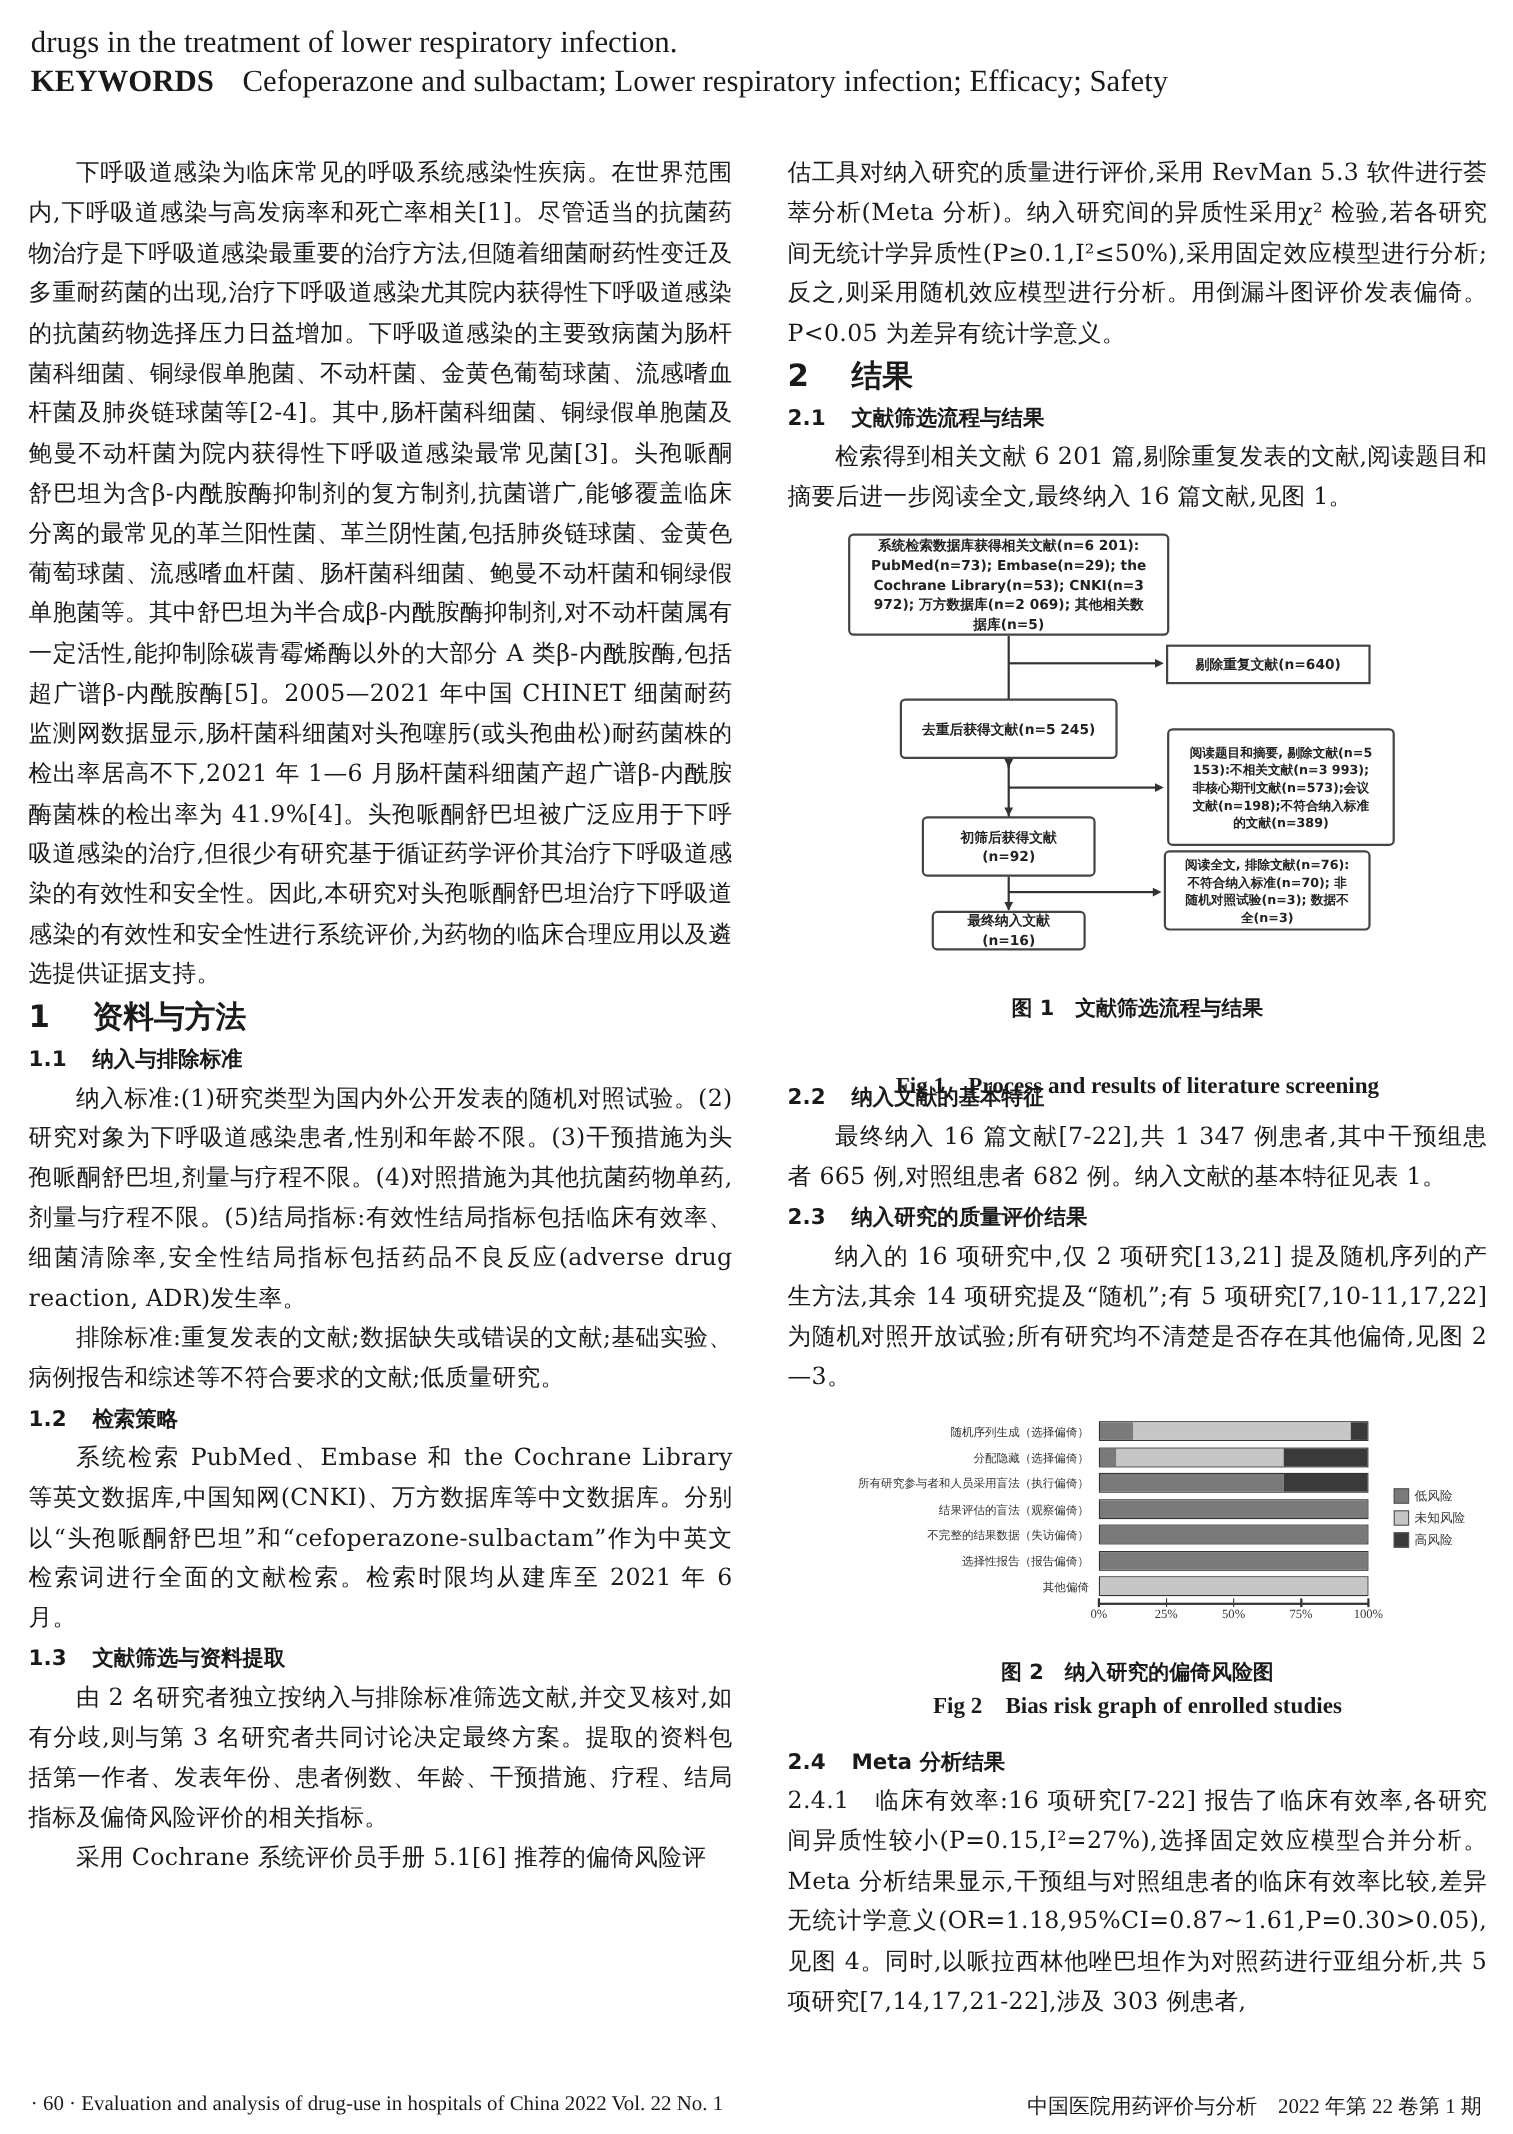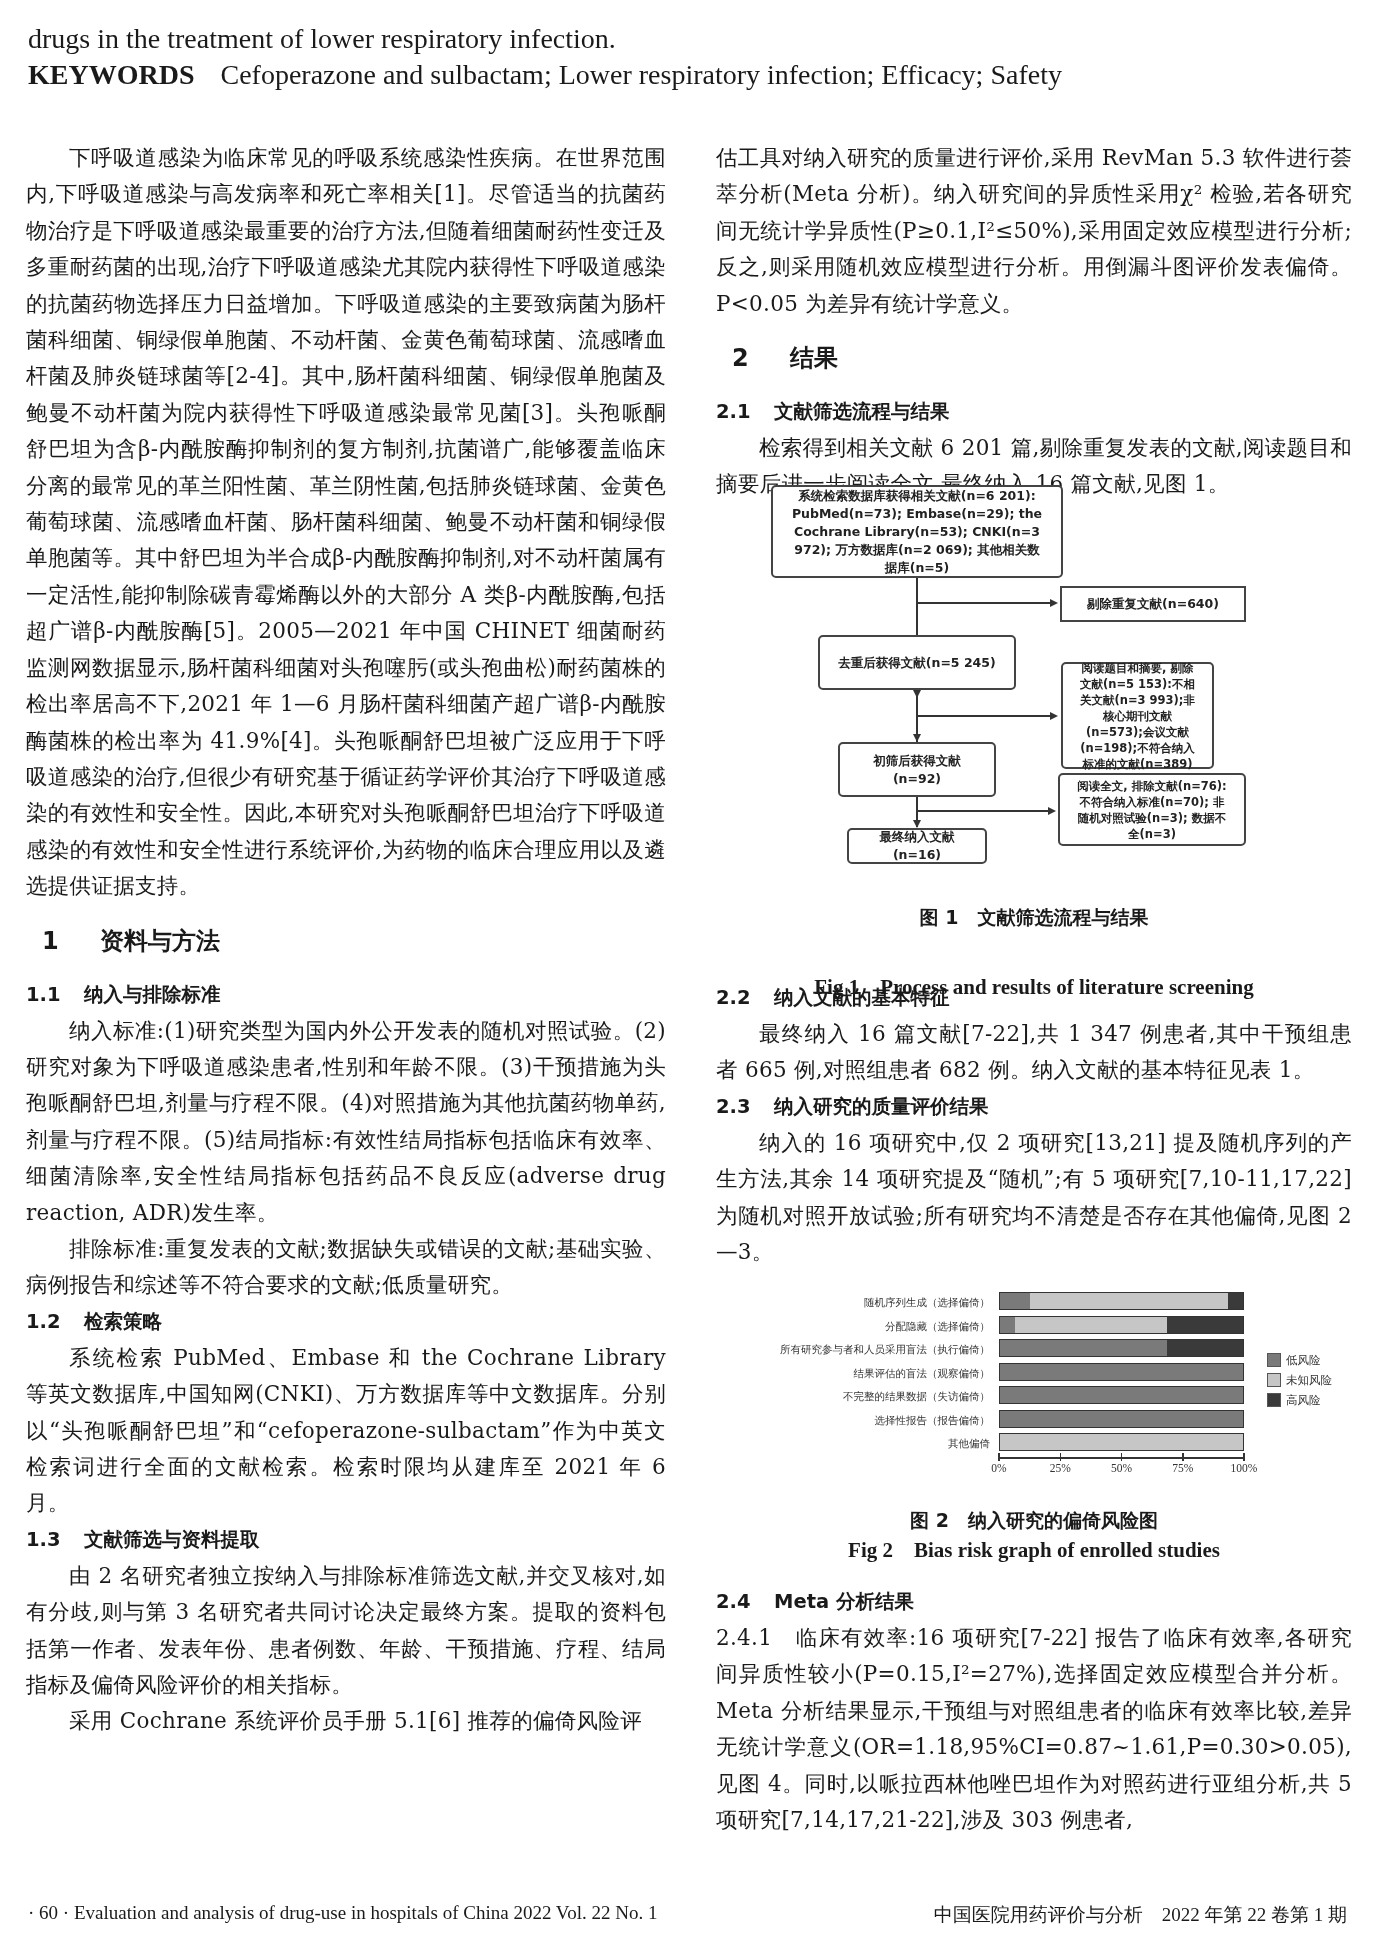--- a/index.html
+++ b/index.html
@@ -6,21 +6,21 @@
   body { width:1375px; height:1940px; position:relative; overflow:hidden;
          font-family:"DejaVu Serif","Liberation Serif",serif; color:#1a1a1a; }
   .abs { position:absolute; }
   .en-top { left:28px; font-family:"Liberation Serif",serif; font-size:28px; line-height:34px; white-space:nowrap; }
   .kw-label { font-weight:bold; margin-right:26px; }
   .col { position:absolute; width:640px; }
   .colL { left:26px; }
   .colR { left:716px; width:636px; }
   .p { font-size:21.5px; line-height:36.4px; margin:0; text-align:justify; text-align-last:left; letter-spacing:0.3px; }
   .ind { text-indent:2em; }
-  .h1 { font-family:"DejaVu Sans","Liberation Sans",sans-serif; font-weight:bold; font-size:24px; line-height:40px; margin:16px; }
+  .h1 { font-family:"DejaVu Sans","Liberation Sans",sans-serif; font-weight:bold; font-size:28px; line-height:40px; margin:0; }
   .h2 { font-family:"DejaVu Sans","Liberation Sans",sans-serif; font-weight:bold; font-size:19.5px; line-height:36px; margin:0; }
   .num { display:inline-block; min-width:58px; }
   .fig-cap-cn { text-align:center; font-family:"DejaVu Sans","Liberation Sans",sans-serif; font-weight:bold; font-size:19px; line-height:30px; }
   .fig-cap-en { text-align:center; font-family:"Liberation Serif",serif; font-weight:bold; font-size:21px; line-height:30px; }
   
   .fc { position:absolute; left:760px; top:480px; width:560px; height:400px; }
   .box { position:absolute; border:2px solid #444; border-radius:5px; background:#fff; text-align:center;
          font-family:"DejaVu Sans","Liberation Sans",sans-serif; font-size:12.5px; line-height:18px; font-weight:bold;
          display:flex; align-items:center; justify-content:center; box-sizing:border-box; padding:2px 16px; color:#222; }
   .box.sq { border-radius:0; }
@@ -72,21 +72,21 @@
   <div class="box" style="left:11px; top:5px; width:292px; height:93px;">系统检索数据库获得相关文献(n=6 201): PubMed(n=73); Embase(n=29); the Cochrane Library(n=53); CNKI(n=3 972); 万方数据库(n=2 069); 其他相关数据库(n=5)</div>
   <div class="vline" style="left:156px; top:98px; height:120px;"></div>
   <div class="arrow-d" style="left:153px; top:210px;"></div>
   <div class="hline" style="left:157px; top:122px; height:2px; width:135px;"></div>
   <div class="arrow-r" style="left:290px; top:119px;"></div>
   <div class="box sq" style="left:300px; top:106px; width:186px; height:36px;">剔除重复文献(n=640)</div>
   <div class="box" style="left:58px; top:155px; width:198px; height:55px;">去重后获得文献(n=5 245)</div>
   <div class="vline" style="left:156px; top:210px; height:80px;"></div>
   <div class="hline" style="left:157px; top:235px; width:135px;"></div>
   <div class="arrow-r" style="left:290px; top:232px;"></div>
-  <div class="box" style="left:301px; top:182px; width:153px; height:107px; font-size:11.5px; line-height:16px;">阅读题目和摘要, 剔除文献(n=5 153):不相关文献(n=3 993);非核心期刊文献(n=573);会议文献(n=198);不符合纳入标准的文献(n=389)</div>
+  <div class="box" style="left:301px; top:182px; width:207px; height:107px; font-size:11.5px; line-height:16px;">阅读题目和摘要, 剔除文献(n=5 153):不相关文献(n=3 993);非核心期刊文献(n=573);会议文献(n=198);不符合纳入标准的文献(n=389)</div>
   <div class="arrow-d" style="left:153px; top:254px;"></div>
   <div class="box" style="left:78px; top:262px; width:158px; height:55px;">初筛后获得文献(n=92)</div>
   <div class="vline" style="left:156px; top:317px; height:30px;"></div>
   <div class="hline" style="left:157px; top:330px; width:133px;"></div>
   <div class="arrow-r" style="left:288px; top:327px;"></div>
   <div class="arrow-d" style="left:153px; top:340px;"></div>
   <div class="box" style="left:298px; top:293px; width:188px; height:73px; font-size:11.5px; line-height:16px;">阅读全文, 排除文献(n=76): 不符合纳入标准(n=70); 非随机对照试验(n=3); 数据不全(n=3)</div>
   <div class="box" style="left:87px; top:348px; width:140px; height:36px;">最终纳入文献(n=16)</div>
 </div>
 

